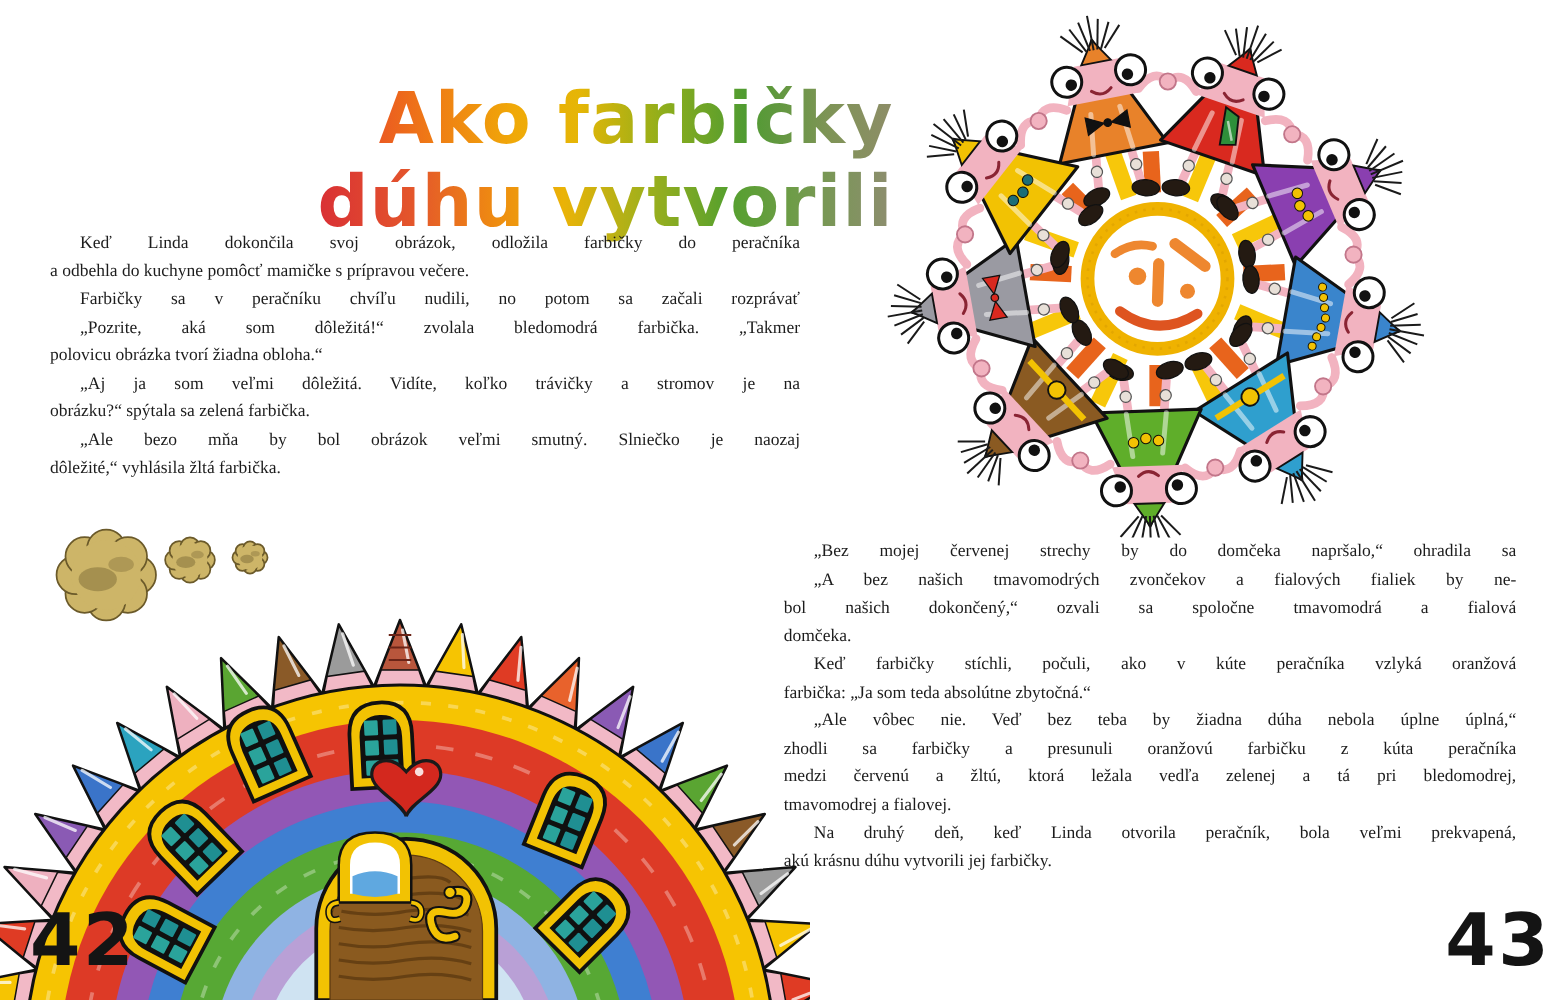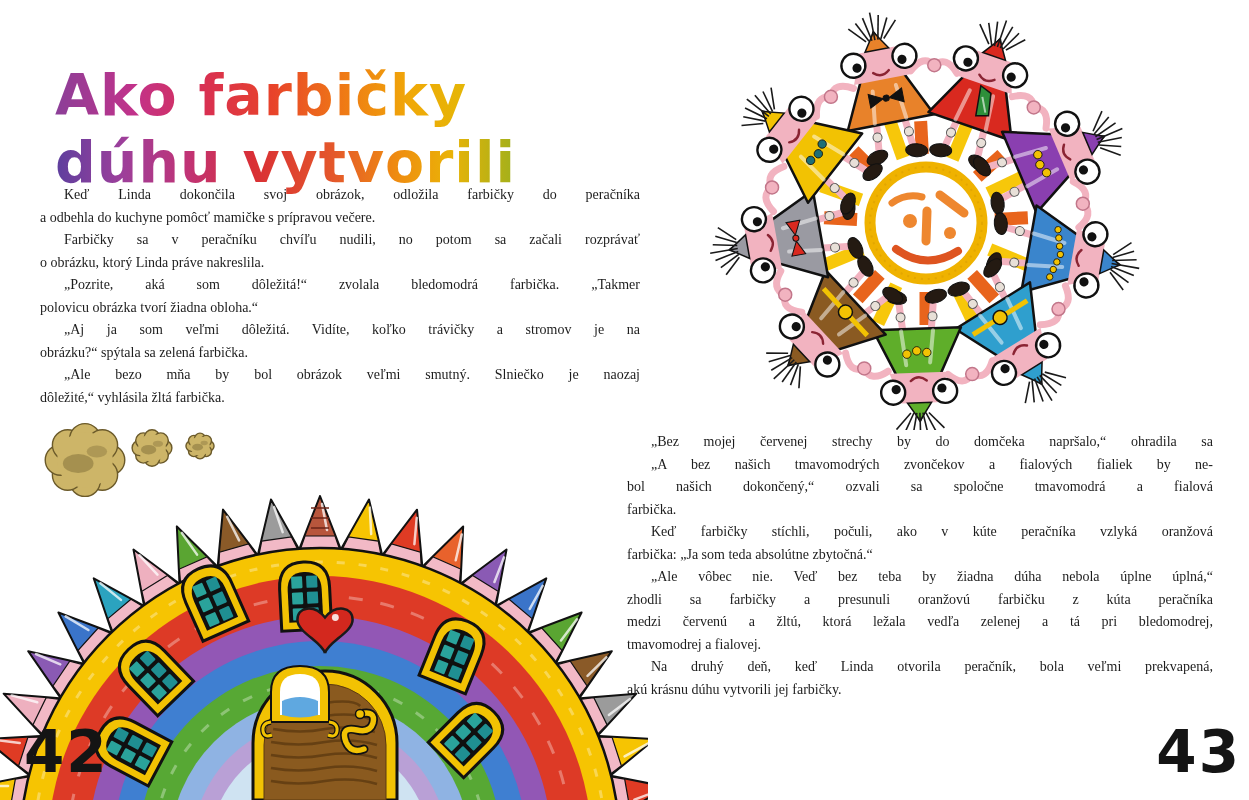--- a/index.html
+++ b/index.html
@@ -1,19 +1,19 @@
 <!DOCTYPE html>
 <html><head>
 <meta charset="utf-8">
 <style>
   html,body{margin:0;padding:0;background:#ffffff;}
   .spread{position:relative;width:1249px;height:800px;background:#fff;overflow:hidden;
           font-family:"Liberation Serif",serif;color:#1c1c1c;}
   
-  .title{position:absolute;left:55px;top:24px;width:660px;text-align:left;
+  .title{position:absolute;left:55px;top:24px;width:660px;text-align:right;
          font-family:"DejaVu Sans",sans-serif;font-weight:800;font-size:57px;
          line-height:67px;letter-spacing:1px;}
   .title .l{display:block;-webkit-background-clip:text;background-clip:text;color:transparent;}
   .title .l1{background-image:linear-gradient(90deg,#8b3f98 0%,#c2328a 12%,#d93050 23%,#e8432a 33%,
              #ef7b15 44%,#f0a908 54%,#e5b606 62%,#8fae1b 72%,#4f9b31 82%,#7e9456 92%,#8e8d68 100%);}
   .title .l2{background-image:linear-gradient(90deg,#5d3f9e 0%,#9c3f9b 10%,#c03376 20%,#d92f35 30%,
              #e4572b 42%,#ef8d10 52%,#eab307 60%,#9fb01c 70%,#55a02e 80%,#6f9c49 88%,#8e8d70 100%);}
   
   .tb{position:absolute;font-size:14px;line-height:22.5px;}
   .tb1{left:40px;top:184px;width:600px;}
@@ -37,21 +37,20 @@
 
   <section>
     <h1 class="title">
       <span class="l l1">Ako farbičky</span>
       <span class="l l2">dúhu vytvorili</span>
     </h1>
     <div class="tb tb1">
         <div class="line ind">Keď Linda dokončila svoj obrázok, odložila farbičky do peračníka</div>
         <div class="line last">a odbehla do kuchyne pomôcť mamičke s prípravou večere.</div>
         <div class="line ind">Farbičky sa v peračníku chvíľu nudili, no potom sa začali rozprávať</div>
-        <div class="line last">o obrázku, ktorý Linda práve nakreslila.</div>
         <div class="line ind">„Pozrite, aká som dôležitá!“ zvolala bledomodrá farbička. „Takmer</div>
         <div class="line last">polovicu obrázka tvorí žiadna obloha.“</div>
         <div class="line ind">„Aj ja som veľmi dôležitá. Vidíte, koľko trávičky a stromov je na</div>
         <div class="line last">obrázku?“ spýtala sa zelená farbička.</div>
         <div class="line ind">„Ale bezo mňa by bol obrázok veľmi smutný. Slniečko je naozaj</div>
         <div class="line last">dôležité,“ vyhlásila žltá farbička.</div>
       </div>
     <svg id="house-svg" width="648" height="382" viewBox="0 0 648 382">
         <g>
           <circle cx="109.48" cy="42" r="15.3" fill="#cdb568" stroke="#6b5a2a" stroke-width="1.4"></circle>
@@ -611,21 +610,21 @@
           <path d="M-8,-12 Q0,-5 8,-12" stroke="#8a2433" stroke-width="2.4" fill="none" stroke-linecap="round"></path>
           <circle cx="-9" cy="16" r="4.2" fill="#1c6e77" stroke="#11110a" stroke-width="0.8"></circle>
           <circle cx="1" cy="18" r="4.2" fill="#1c6e77" stroke="#11110a" stroke-width="0.8"></circle>
           <circle cx="11" cy="15" r="4.2" fill="#1c6e77" stroke="#11110a" stroke-width="0.8"></circle>
         </g>
       </svg>
     <div class="tb tb2">
         <div class="line ind">„Bez mojej červenej strechy by do domčeka napršalo,“ ohradila sa</div>
         <div class="line ind">„A bez našich tmavomodrých zvončekov a fialových fialiek by ne-</div>
         <div class="line">bol našich dokončený,“ ozvali sa spoločne tmavomodrá a fialová</div>
-        <div class="line last">farbička.</div>
+        <div class="line last">domčeka.</div>
         <div class="line ind">Keď farbičky stíchli, počuli, ako v kúte peračníka vzlyká oranžová</div>
         <div class="line last">farbička: „Ja som teda absolútne zbytočná.“</div>
         <div class="line ind">„Ale vôbec nie. Veď bez teba by žiadna dúha nebola úplne úplná,“</div>
         <div class="line">zhodli sa farbičky a presunuli oranžovú farbičku z kúta peračníka</div>
         <div class="line">medzi červenú a žltú, ktorá ležala vedľa zelenej a tá pri bledomodrej,</div>
         <div class="line last">tmavomodrej a fialovej.</div>
         <div class="line ind">Na druhý deň, keď Linda otvorila peračník, bola veľmi prekvapená,</div>
         <div class="line last">akú krásnu dúhu vytvorili jej farbičky.</div>
       </div>
     <div class="pageno" id="pn-right">43</div>

